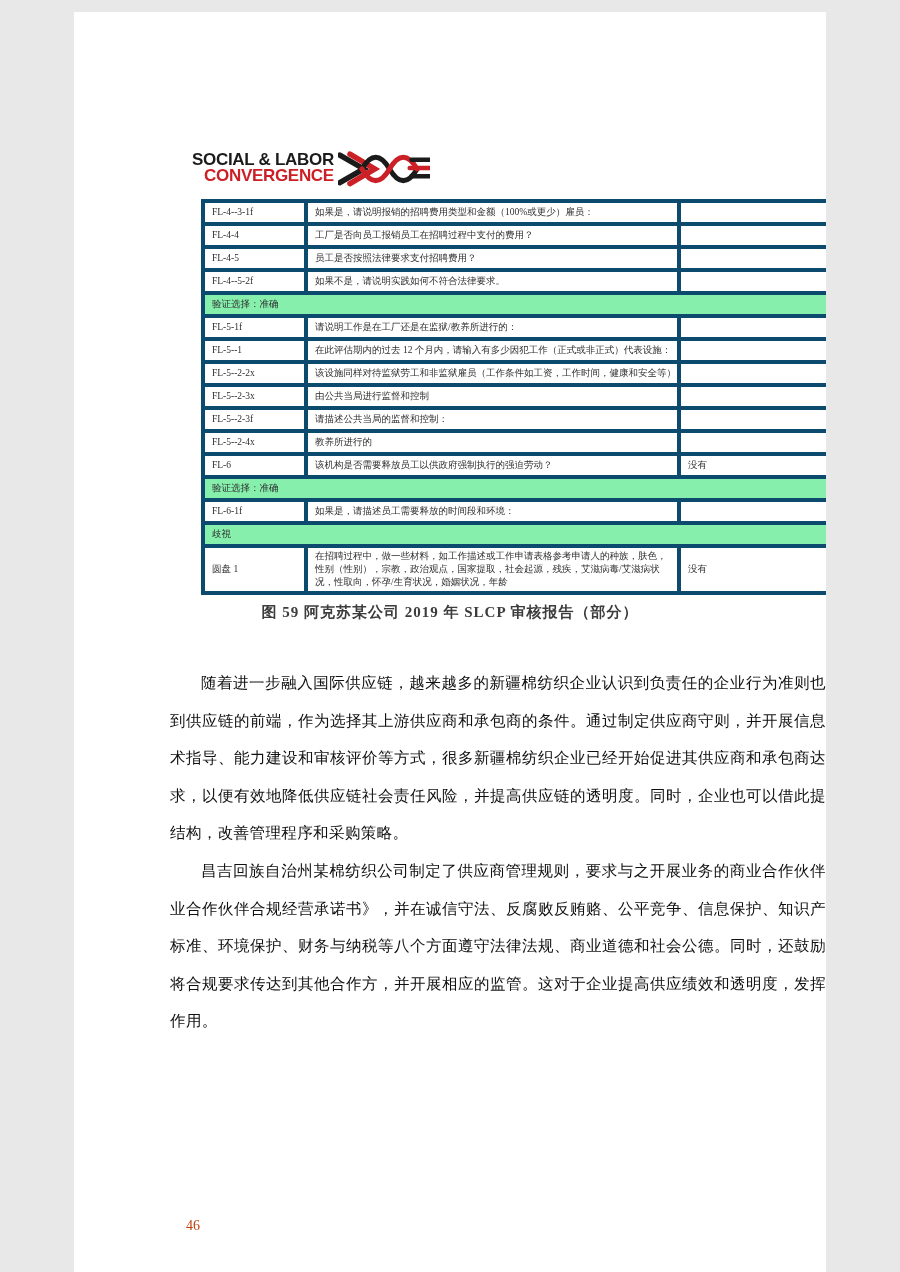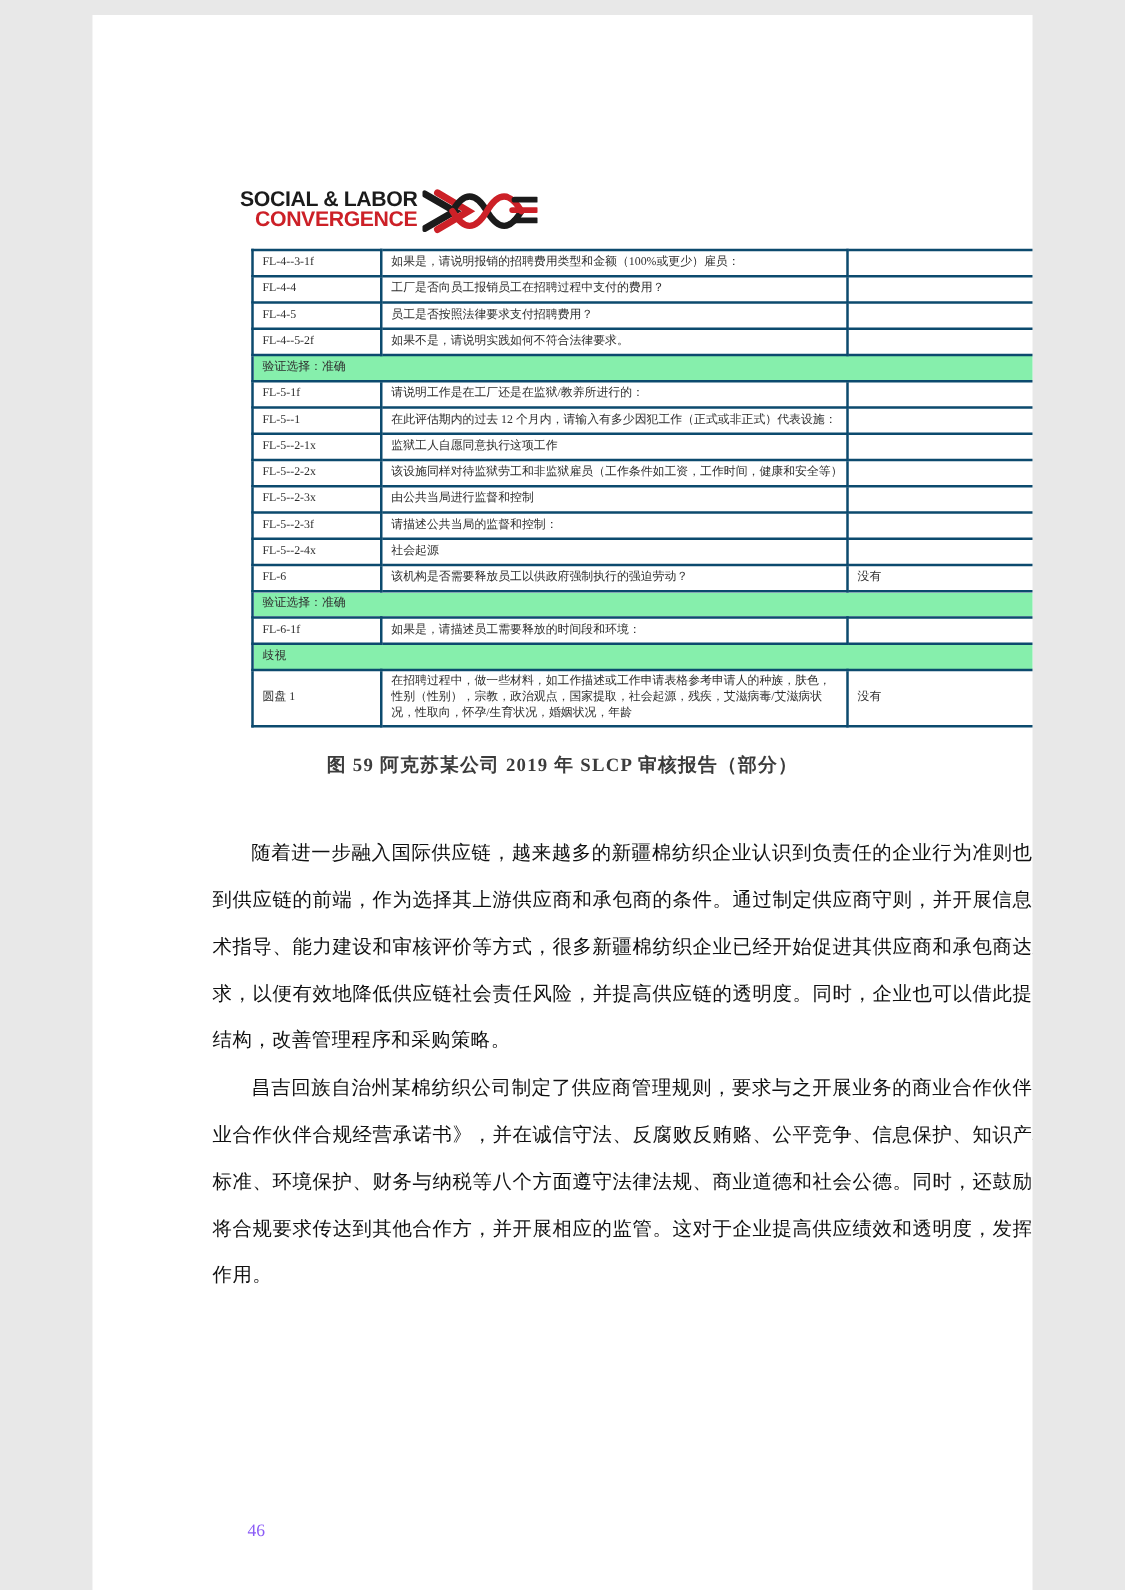--- a/index.html
+++ b/index.html
@@ -16,37 +16,37 @@
   .logo-line1 { font-size:17px; color:#1b1b1b; }
   .logo-line2 { font-size:17px; color:#cc2027; }
   .logo-braid { margin-left:4px; }
 
   
   .audit-table {
     position:absolute; left:127px; top:187px; width:638px;
     border-collapse:collapse; table-layout:fixed;
     font-size:9.5px; color:#2e2e2e; line-height:13px;
   }
-  .audit-table td { border:2px solid #0c4a6e; padding:2px 7px; height:15px;
+  .audit-table td { border:4px solid #0c4a6e; padding:2px 7px; height:15px;
     overflow:hidden; white-space:nowrap; }
   .audit-table td.cell-question.wrap { white-space:normal; }
   .col-code { width:103px; } .col-question { width:373px; } .col-answer { width:162px; }
   .section-cell { background:#86efac; white-space:nowrap; }
 
   
   .caption { position:absolute; left:0; right:0; top:591px; text-align:center;
     font-size:15px; color:#3c3c3c; letter-spacing:1px;font-weight:bold; }
 
   
   .body-text { position:absolute; left:96px; top:652px; width:720px; }
   .body-text p { margin:0; text-indent:2em; font-size:15.5px; line-height:37.6px;
     text-align:justify; color:#101010; letter-spacing:0.4px; }
 
   
-  .page-number { position:absolute; left:124px; top:1206px; font-size:14px; color:#8b5cf6; }
+  .page-number { position:absolute; left:112px; top:1206px; font-size:14px; color:#c2410c; }
 </style>
 </head>
 <body>
 
 <div class="page">
 
   <div class="logo">
     <div class="logo-text">
       <div class="logo-line1">SOCIAL &amp; LABOR</div>
       <div class="logo-line2">CONVERGENCE</div>
@@ -98,42 +98,37 @@
           <td class="cell-code">FL-5-1f</td>
           <td class="cell-question">请说明工作是在工厂还是在监狱/教养所进行的：</td>
           <td class="cell-answer"></td>
         </tr>
         <tr>
           <td class="cell-code">FL-5--1</td>
           <td class="cell-question">在此评估期内的过去 12 个月内，请输入有多少因犯工作（正式或非正式）代表设施：</td>
           <td class="cell-answer"></td>
         </tr>
         <tr>
-          <td class="cell-code">FL-5--2-1x</td>
-          <td class="cell-question">监狱工人自愿同意执行这项工作</td>
-          <td class="cell-answer"></td>
-        </tr>
-        <tr>
           <td class="cell-code">FL-5--2-2x</td>
           <td class="cell-question">该设施同样对待监狱劳工和非监狱雇员（工作条件如工资，工作时间，健康和安全等）</td>
           <td class="cell-answer"></td>
         </tr>
         <tr>
           <td class="cell-code">FL-5--2-3x</td>
           <td class="cell-question">由公共当局进行监督和控制</td>
           <td class="cell-answer"></td>
         </tr>
         <tr>
           <td class="cell-code">FL-5--2-3f</td>
           <td class="cell-question">请描述公共当局的监督和控制：</td>
           <td class="cell-answer"></td>
         </tr>
         <tr>
           <td class="cell-code">FL-5--2-4x</td>
-          <td class="cell-question">社会起源</td>
+          <td class="cell-question">教养所进行的</td>
           <td class="cell-answer"></td>
         </tr>
         <tr>
           <td class="cell-code">FL-6</td>
           <td class="cell-question">该机构是否需要释放员工以供政府强制执行的强迫劳动？</td>
           <td class="cell-answer">没有</td>
         </tr>
         <tr>
           <td colspan="3" class="section-cell">验证选择：准确</td>
         </tr>

